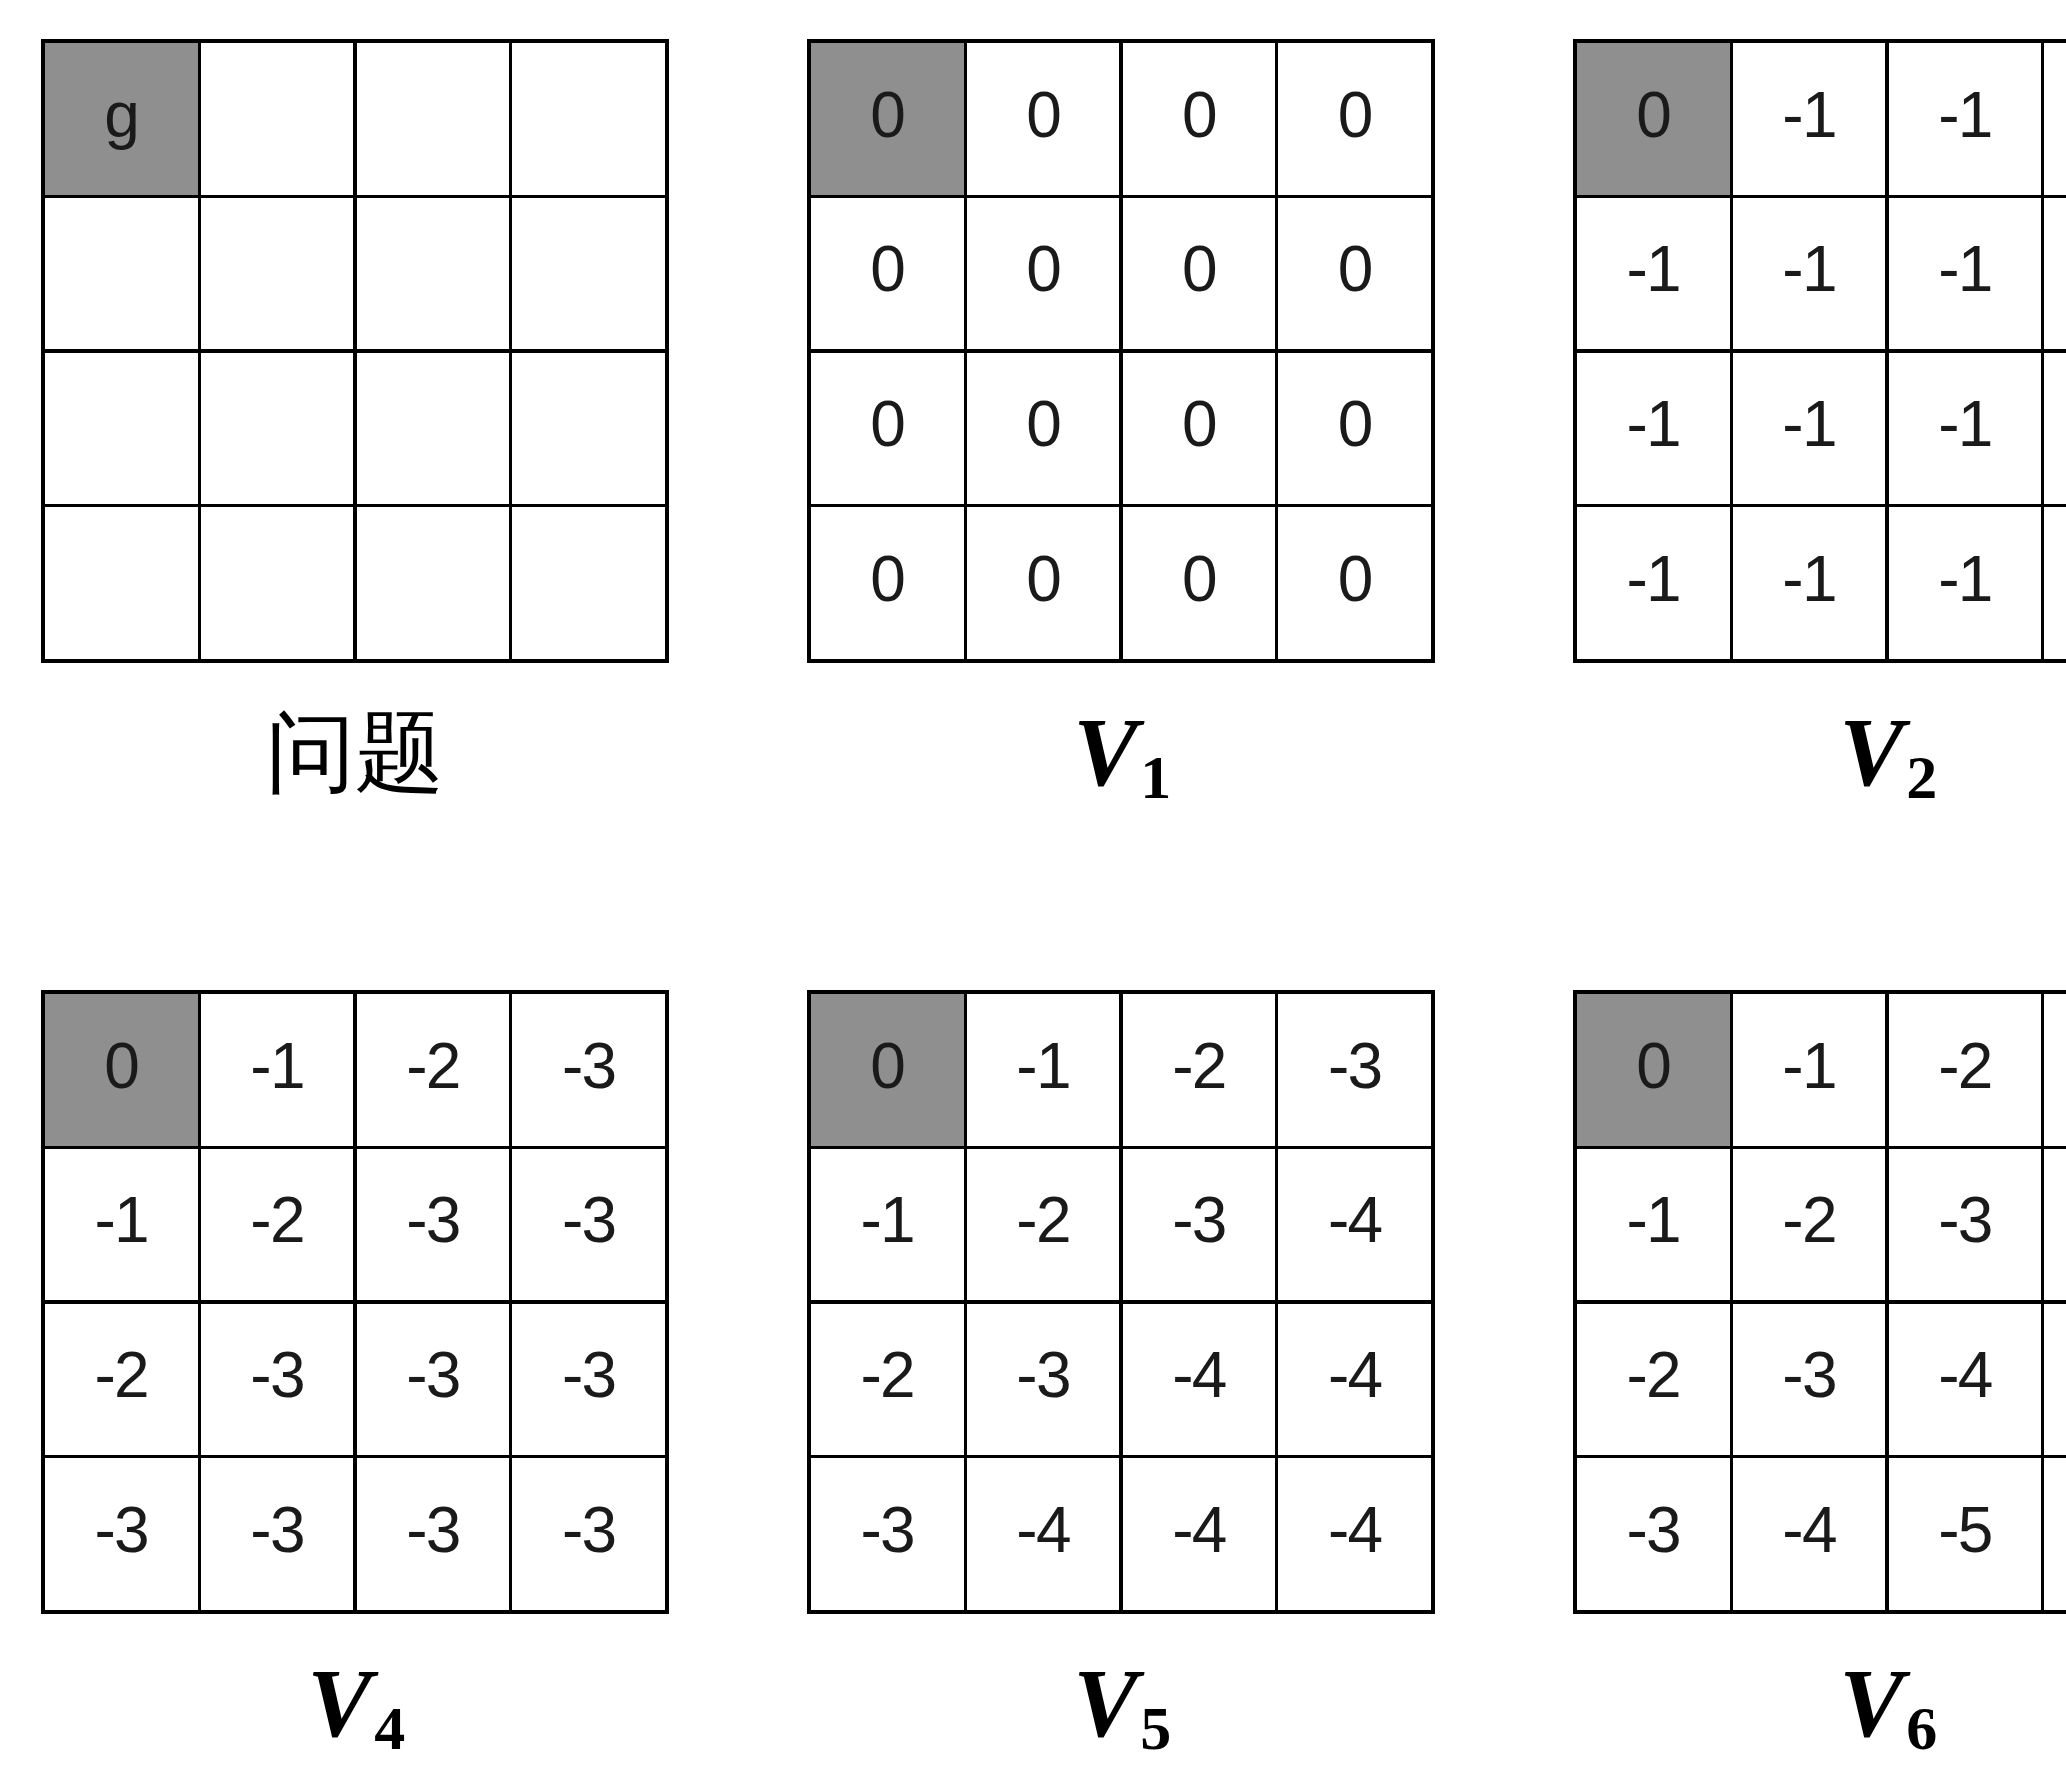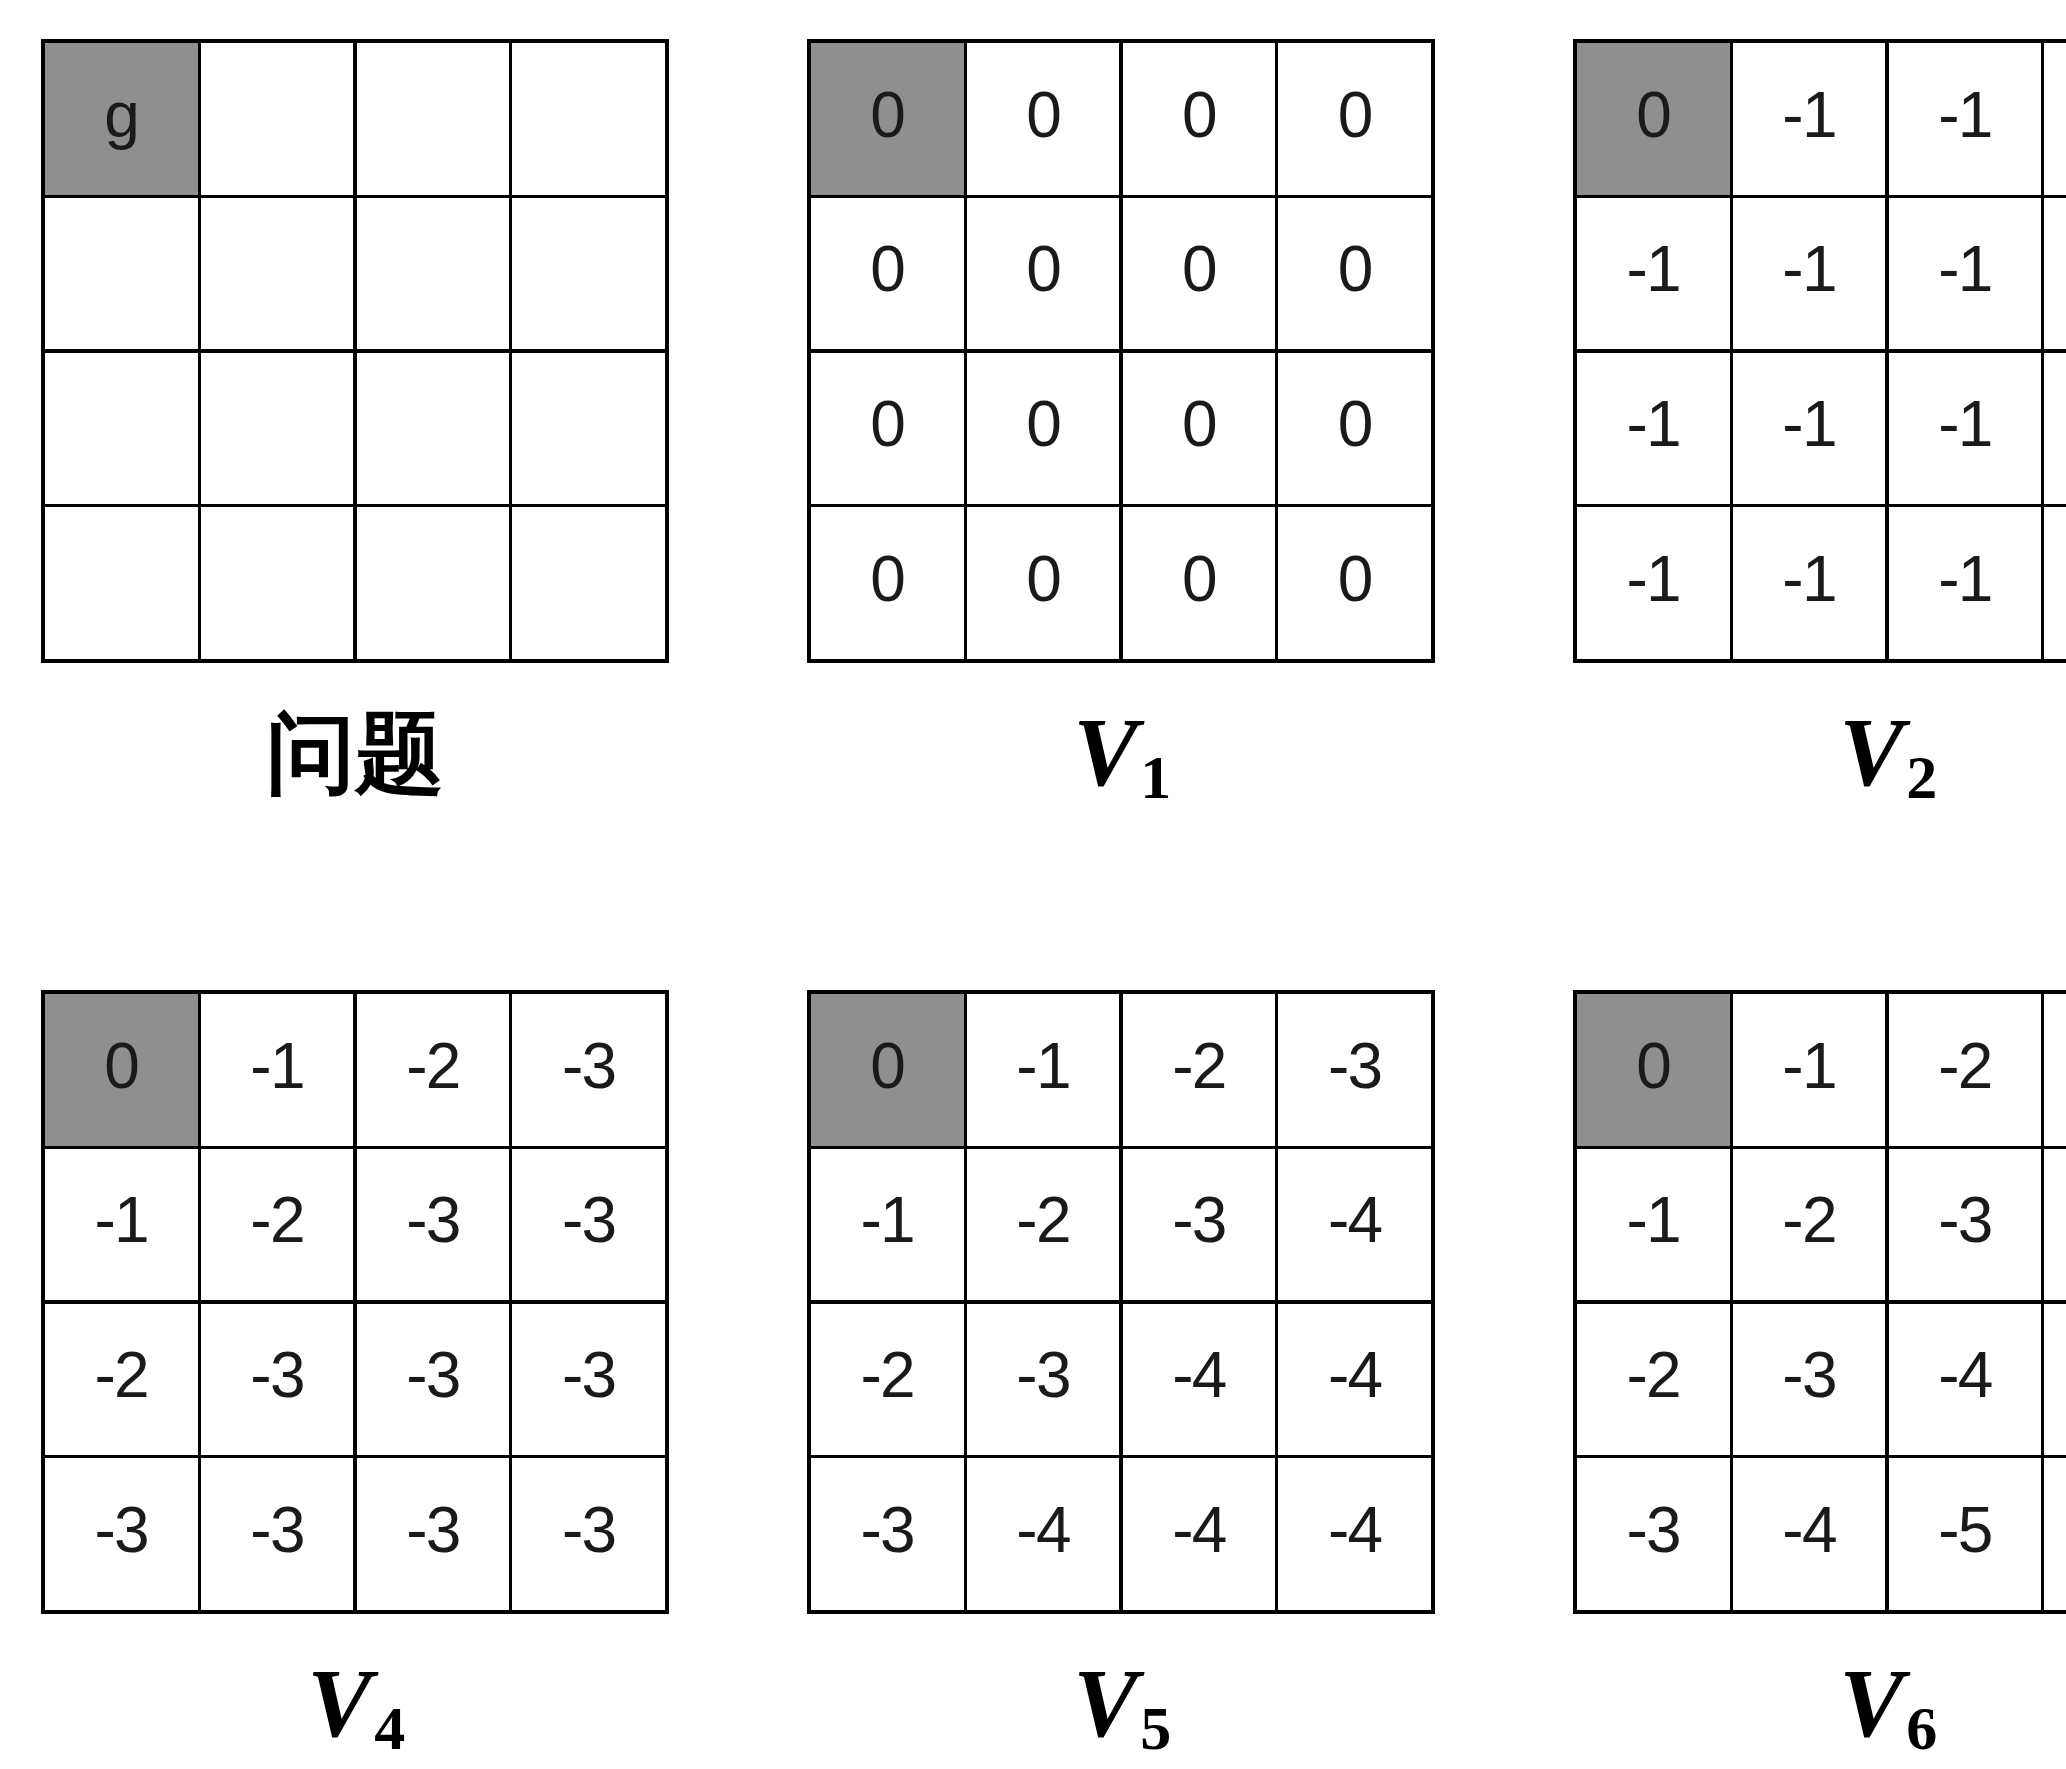--- a/index.html
+++ b/index.html
@@ -65,21 +65,21 @@
   .label {
     margin-top: 29px;
     height: 120px;
     display: flex;
     align-items: center;
     justify-content: center;
     color: #000000;
   }
   .label-cjk {
     font-family: "DejaVu Serif", "Liberation Serif", serif;
-    font-weight: bold;
+    font-weight: normal;
     font-size: 89px;
     line-height: 1;
   }
   .label-math {
     font-family: "Liberation Serif", serif;
     line-height: 1;
   }
   .label-math .v {
     font-style: italic;
     font-weight: bold;

